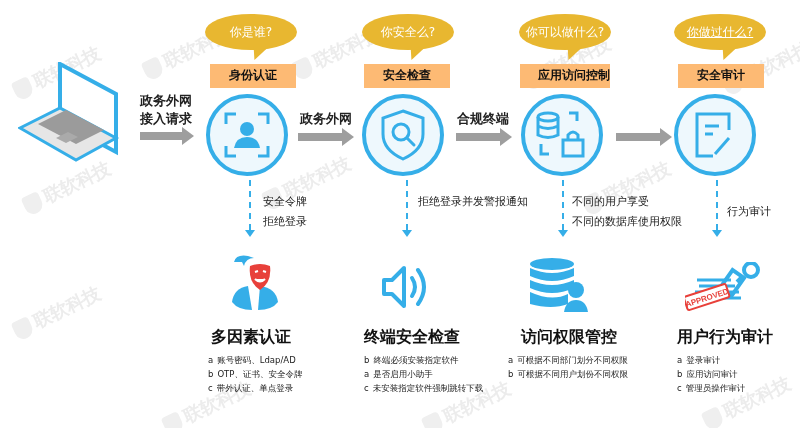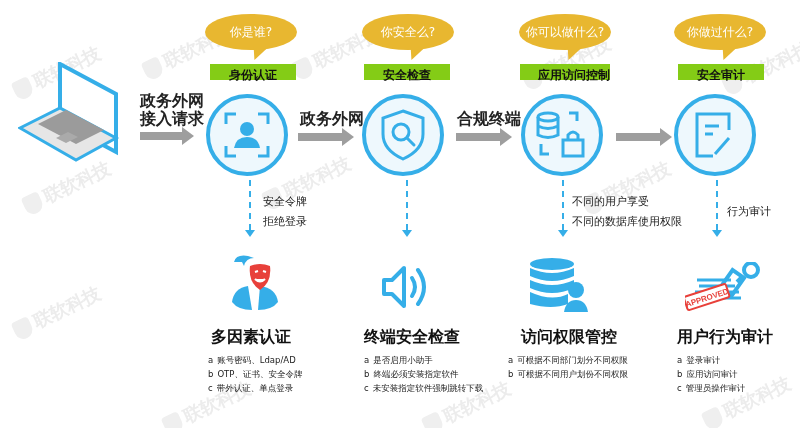--- a/index.html
+++ b/index.html
@@ -3,26 +3,26 @@
 <meta charset="utf-8">
 <style>
   * { box-sizing: border-box; margin: 0; padding: 0; }
   html, body { width: 800px; height: 428px; background: #ffffff; overflow: hidden; }
   body { position: relative; font-family: "DejaVu Sans", "Liberation Sans", sans-serif; color: #1a1a1a; }
   .abs { position: absolute; }
   .wm { position: absolute; color: #ececec; font-size: 18px; font-weight: bold; transform: rotate(-25deg); white-space: nowrap; pointer-events: none; }
   .wm .logo { display: inline-block; width: 18px; height: 20px; background: #efefef; border-radius: 4px 4px 10px 10px; margin-right: 4px; vertical-align: middle; }
   .bubble { position: absolute; width: 92px; height: 36px; background: #e8b730; border-radius: 50%; color: #fff; font-size: 12px; text-align: center; line-height: 36px; }
   .bubble::after { content: ""; position: absolute; right: 30px; bottom: -10px; border-left: 6px solid transparent; border-right: 10px solid transparent; border-top: 14px solid #e8b730; transform: skewX(-20deg); }
-  .stage-label { position: absolute; width: 86px; height: 16px; background: #84cc16; color: #111; font-size: 12px; font-weight: bold; text-align: center; line-height: 22px; }
+  .stage-label { position: absolute; width: 86px; height: 24px; background: #fdba74; color: #111; font-size: 12px; font-weight: bold; text-align: center; line-height: 22px; }
   .circle { position: absolute; width: 82px; height: 82px; border: 4px solid #35aee8; border-radius: 50%; background: #eef8fd; display: flex; align-items: center; justify-content: center; }
   .arrow { position: absolute; height: 12px; }
   .arrow .shaft { position: absolute; left: 0; top: 2px; height: 8px; background: #9e9e9e; }
   .arrow .head { position: absolute; top: -3px; border-top: 9px solid transparent; border-bottom: 9px solid transparent; border-left: 12px solid #9e9e9e; }
-  .arrow-text { position: absolute; font-size: 16px; font-weight: bold; color: #222; line-height: 18px; }
+  .arrow-text { position: absolute; font-size: 13px; font-weight: bold; color: #222; line-height: 18px; }
   .dash { position: absolute; width: 0; border-left: 2px dashed #35aee8; }
   .dash-head { position: absolute; border-left: 5px solid transparent; border-right: 5px solid transparent; border-top: 7px solid #35aee8; }
   .note { position: absolute; font-size: 11px; color: #222; line-height: 20px; white-space: nowrap; }
   .feat-title { position: absolute; font-size: 16px; font-weight: bold; color: #111; white-space: nowrap; }
   .feat-list { position: absolute; list-style: none; font-size: 8.5px; color: #222; line-height: 14px; white-space: nowrap; }
   .feat-list li span.k { margin-right: 4px; }
 </style>
 </head>
 <body>
 
@@ -89,20 +89,21 @@
   </svg>
 </div>
 <div class="arrow-text" style="left:457px;top:110px;">合规终端</div>
 <div class="arrow" style="left:456px;top:131px;width:56px;">
   <div class="shaft" style="width:46px;"></div>
     <div class="head" style="left:44px;"></div>
 </div>
 <div class="dash" style="left:406px;top:180px;height:50px;"></div>
 <div class="dash-head" style="left:402px;top:230px;"></div>
 <div class="note" style="left:418px;top:192px;">
+    <div>拒绝登录并发警报通知</div>
 </div>
 
 <div class="bubble" style="left:519px;top:14px;"><span>你可以做什么?</span></div>
 <div class="stage-label" style="left:520px;top:64px;width:90px;text-align:right;">应用访问控制</div>
 <div class="circle" style="left:521px;top:94px;">
   <svg width="54" height="50" viewBox="0 0 54 50" fill="none" stroke="#35aee8" stroke-width="3">
     <ellipse cx="13" cy="7" rx="10" ry="4"></ellipse>
     <path d="M3 7 V25 Q13 30 23 25 V7 M3 16 Q13 21 23 16"></path>
     <path d="M34 3 H42 V11"></path>
     <path d="M6 34 V44 H14"></path>
@@ -114,21 +115,21 @@
   <div class="shaft" style="width:46px;"></div>
     <div class="head" style="left:44px;"></div>
 </div>
 <div class="dash" style="left:562px;top:180px;height:50px;"></div>
 <div class="dash-head" style="left:558px;top:230px;"></div>
 <div class="note" style="left:572px;top:192px;">
   <div>不同的用户享受</div>
     <div>不同的数据库使用权限</div>
 </div>
 
-<div class="bubble" style="left:674px;top:14px;"><span>你做过什么?</span></div>
+<div class="bubble" style="left:674px;top:14px;text-decoration:underline;"><span>你做过什么?</span></div>
 <div class="stage-label" style="left:678px;top:64px;">安全审计</div>
 <div class="circle" style="left:674px;top:94px;">
   <svg width="44" height="50" viewBox="0 0 44 50" fill="none" stroke="#35aee8" stroke-width="3">
     <path d="M20 46 H4 V4 H36 V20"></path>
     <path d="M12 16 H26 M12 24 H20"></path>
     <path d="M22 44 L36 28"></path>
   </svg>
 </div>
 <div class="dash" style="left:716px;top:180px;height:50px;"></div>
 <div class="dash-head" style="left:712px;top:230px;"></div>
@@ -178,22 +179,22 @@
 
 <div class="feat-title" style="left:211px;top:327px;">多因素认证</div>
 <ul class="feat-list" style="left:208px;top:353px;">
   <li><span class="k">a</span><span>账号密码、Ldap/AD</span></li>
   <li><span class="k">b</span><span>OTP、证书、安全令牌</span></li>
   <li><span class="k">c</span><span>带外认证、单点登录</span></li>
 </ul>
 
 <div class="feat-title" style="left:364px;top:327px;">终端安全检查</div>
 <ul class="feat-list" style="left:364px;top:353px;">
+  <li><span class="k">b</span><span>终端必须安装指定软件</span></li>
   <li><span class="k">a</span><span>是否启用小助手</span></li>
-  <li><span class="k">b</span><span>终端必须安装指定软件</span></li>
   <li><span class="k">c</span><span>未安装指定软件强制跳转下载</span></li>
 </ul>
 
 <div class="feat-title" style="left:521px;top:327px;">访问权限管控</div>
 <ul class="feat-list" style="left:508px;top:353px;">
   <li><span class="k">a</span><span>可根据不同部门划分不同权限</span></li>
   <li><span class="k">b</span><span>可根据不同用户划份不同权限</span></li>
 </ul>
 
 <div class="feat-title" style="left:677px;top:327px;">用户行为审计</div>

